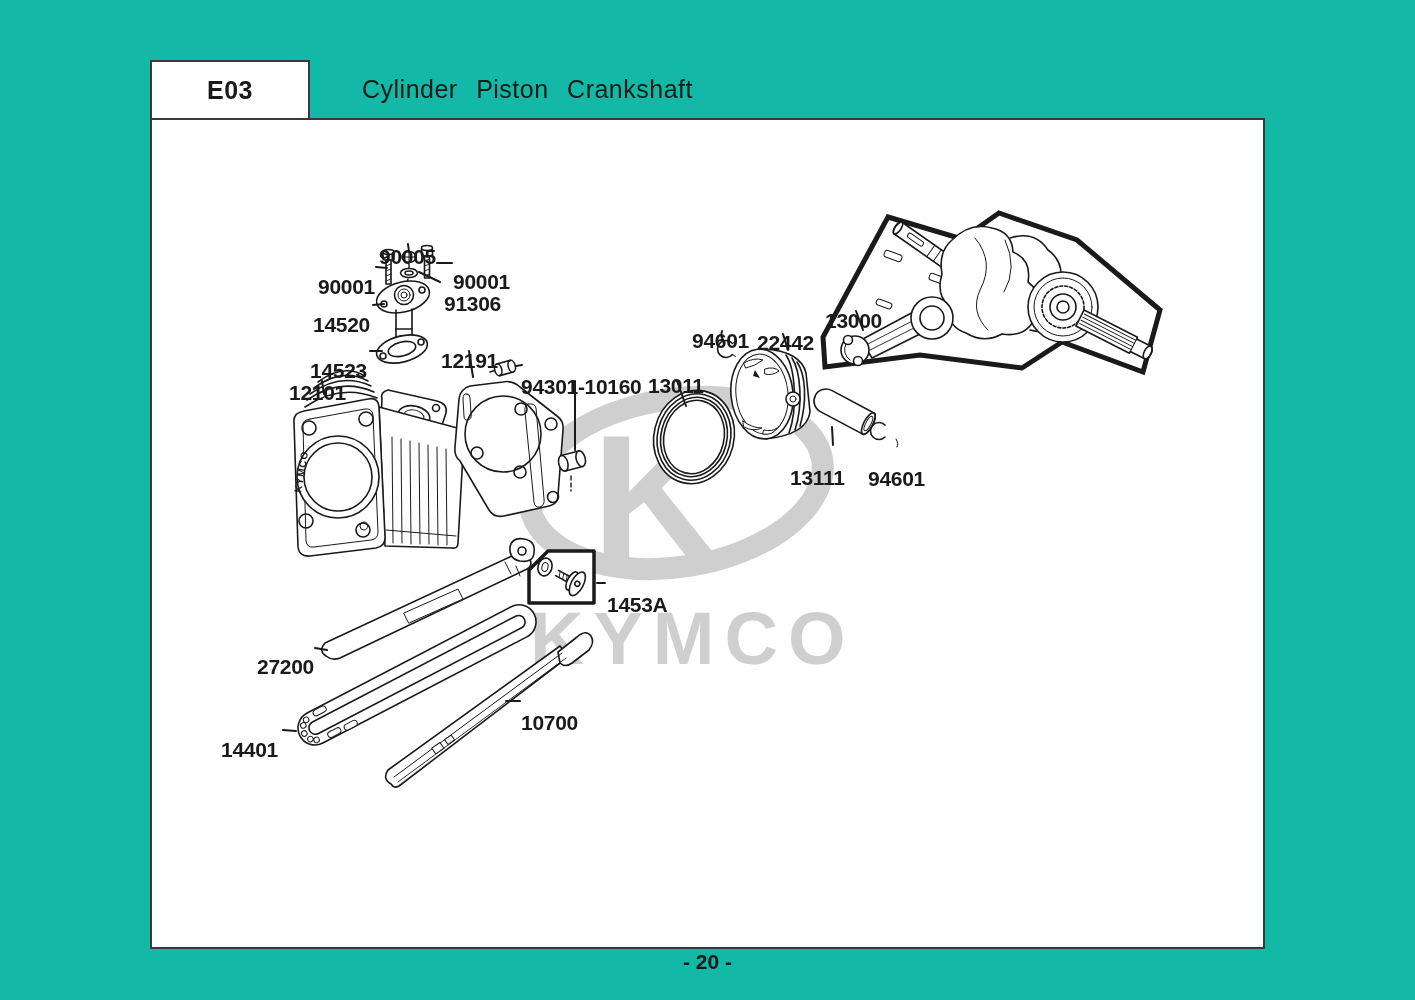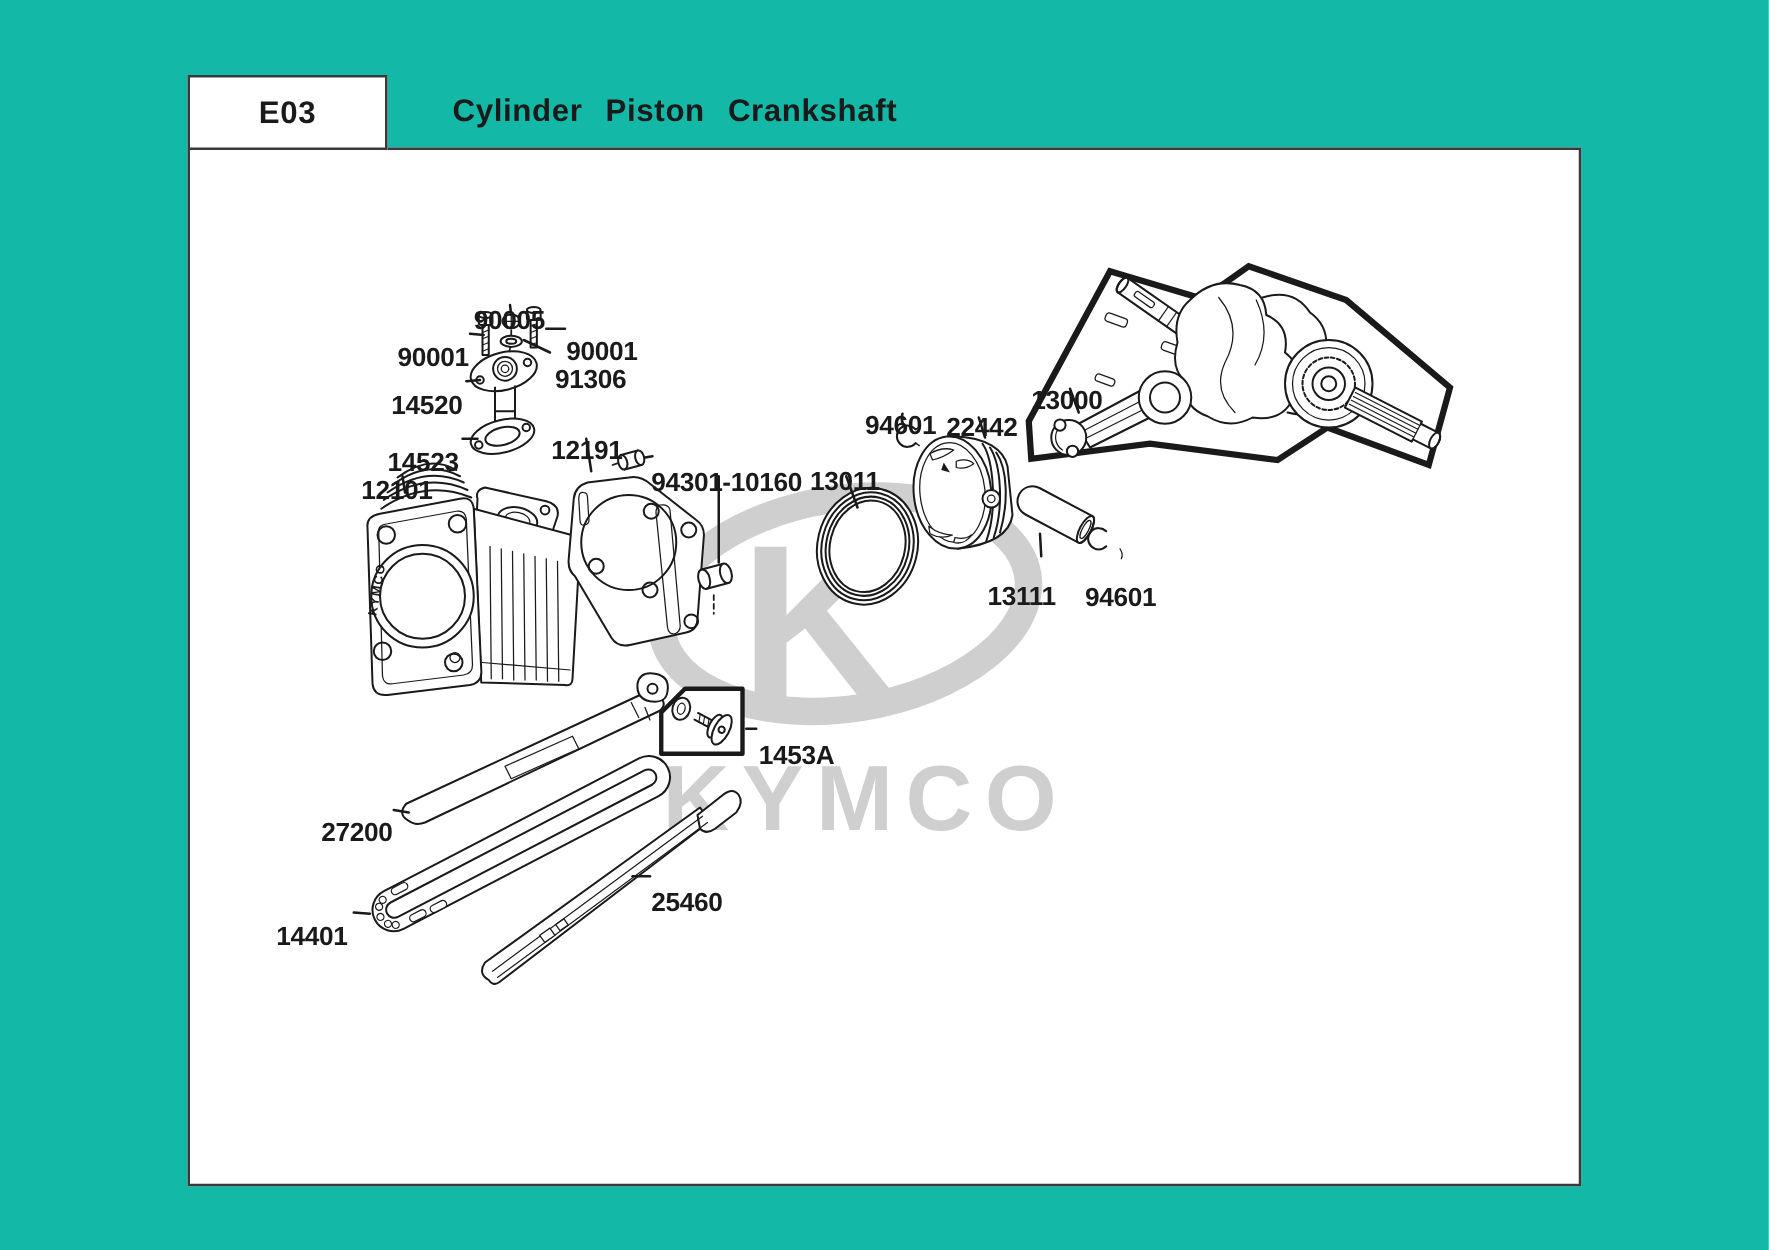--- a/index.html
+++ b/index.html
@@ -2,21 +2,21 @@
 <html><head>
 <meta charset="utf-8">
 <style>
   html,body{margin:0;padding:0;background:#ffffff;}
   #page{position:relative;width:1415px;height:1000px;background:#14b8a6;overflow:hidden;
         font-family:"Liberation Sans",sans-serif;color:#1a1a1a;padding-left:32px;}
   .hdr-box{position:absolute;left:150px;top:60px;width:156px;height:56px;border:2px solid #3a3a3a;
            background:#fff;display:flex;align-items:center;justify-content:center;
            font-size:25px;font-weight:bold;letter-spacing:.5px;z-index:3;}
   .hdr-title{position:absolute;left:362px;top:60px;height:58px;display:flex;align-items:center;
-             font-size:25px;font-weight:bold;word-spacing:11px;letter-spacing:.5px;z-index:3;}
+             font-size:25px;font-weight:normal;word-spacing:11px;letter-spacing:.5px;z-index:3;}
   .frame{position:absolute;left:150px;top:118px;width:1111px;height:827px;border:2px solid #3a3a3a;
          background:#fff;z-index:1;}
   .footer{position:absolute;left:150px;top:950px;width:1115px;text-align:center;
           font-size:21px;font-weight:bold;z-index:3;}
   #art{position:absolute;left:0;top:0;z-index:2;}
   .plabel{position:absolute;font-size:21px;font-weight:bold;letter-spacing:-0.3px;
           white-space:nowrap;z-index:4;line-height:1;margin-top:20px;}
   svg text{font-family:"Liberation Sans",sans-serif;}
   .ln{stroke:#1a1a1a;stroke-width:1.6;fill:none;stroke-linecap:round;stroke-linejoin:round;}
   .w{fill:#ffffff;}
@@ -30,20 +30,21 @@
 </head>
 <body>
 
 <div id="page">
 
   <div class="hdr-box">
     <span>E03</span>
   </div>
   <div class="hdr-title">Cylinder  Piston  Crankshaft</div>
   <div class="frame"></div>
+  <div class="footer">- 20 -</div>
 
   <svg id="art" width="1415" height="1000" viewBox="0 0 1415 1000">
 
     <g>
       <ellipse cx="676" cy="483" rx="148" ry="84" fill="none" stroke="#cfcfcf" stroke-width="22" transform="rotate(-9 676 483)"></ellipse>
       <text x="592" y="558" font-size="176" font-weight="bold" fill="#cfcfcf">K</text>
       <text x="530" y="664" font-size="74" font-weight="bold" fill="#cfcfcf" letter-spacing="10">KYMCO</text>
     </g>
 
     <g>
@@ -304,16 +305,16 @@
   <div class="plabel" style="left:441px;top:330px">12191</div>
   <div class="plabel" style="left:521px;top:356px">94301-10160</div>
   <div class="plabel" style="left:648px;top:355px">13011</div>
   <div class="plabel" style="left:692px;top:310px">94601</div>
   <div class="plabel" style="left:757px;top:312px">22442</div>
   <div class="plabel" style="left:825px;top:290px">13000</div>
   <div class="plabel" style="left:790px;top:447px">13111</div>
   <div class="plabel" style="left:868px;top:448px">94601</div>
   <div class="plabel" style="left:607px;top:574px">1453A</div>
   <div class="plabel" style="left:257px;top:636px">27200</div>
-  <div class="plabel" style="left:521px;top:692px">25460</div>
+  <div class="plabel" style="left:521px;top:692px">10700</div>
   <div class="plabel" style="left:221px;top:719px">14401</div>
 
 </div>
 
 </body></html>

